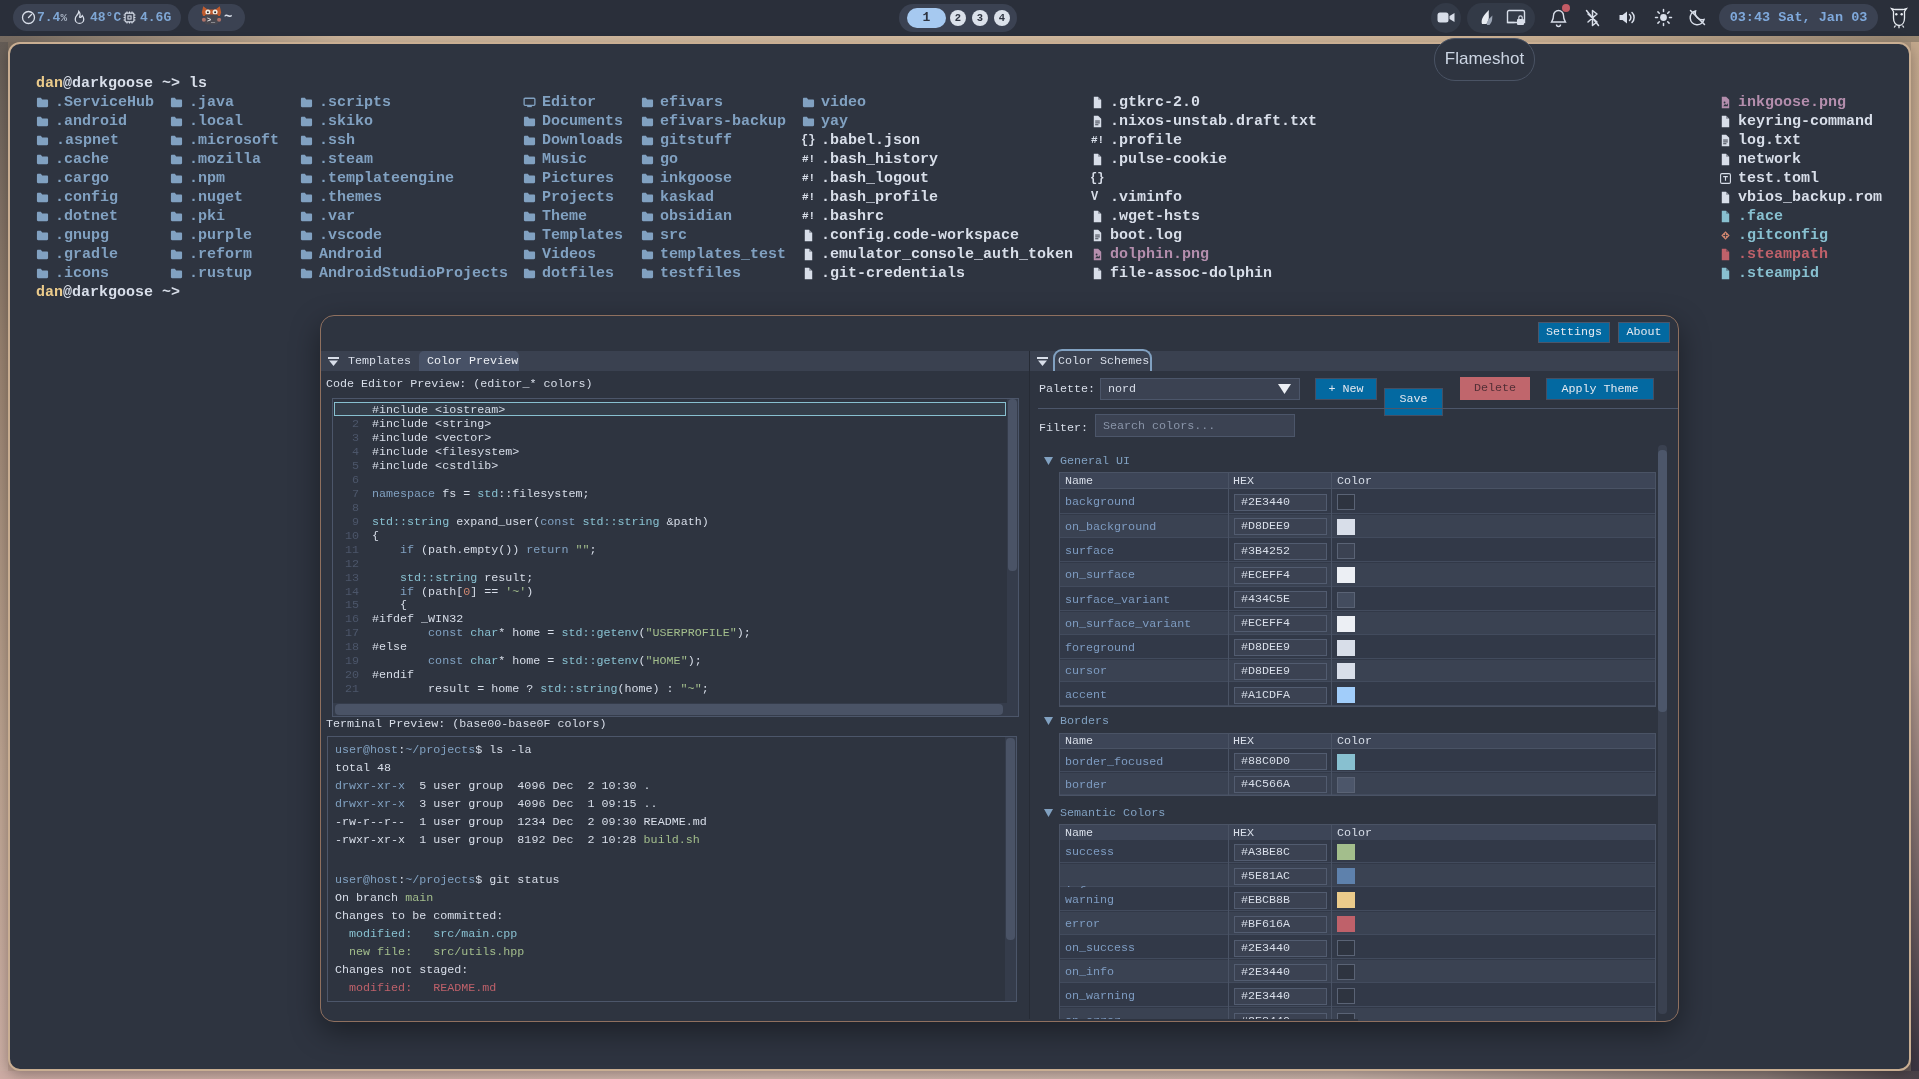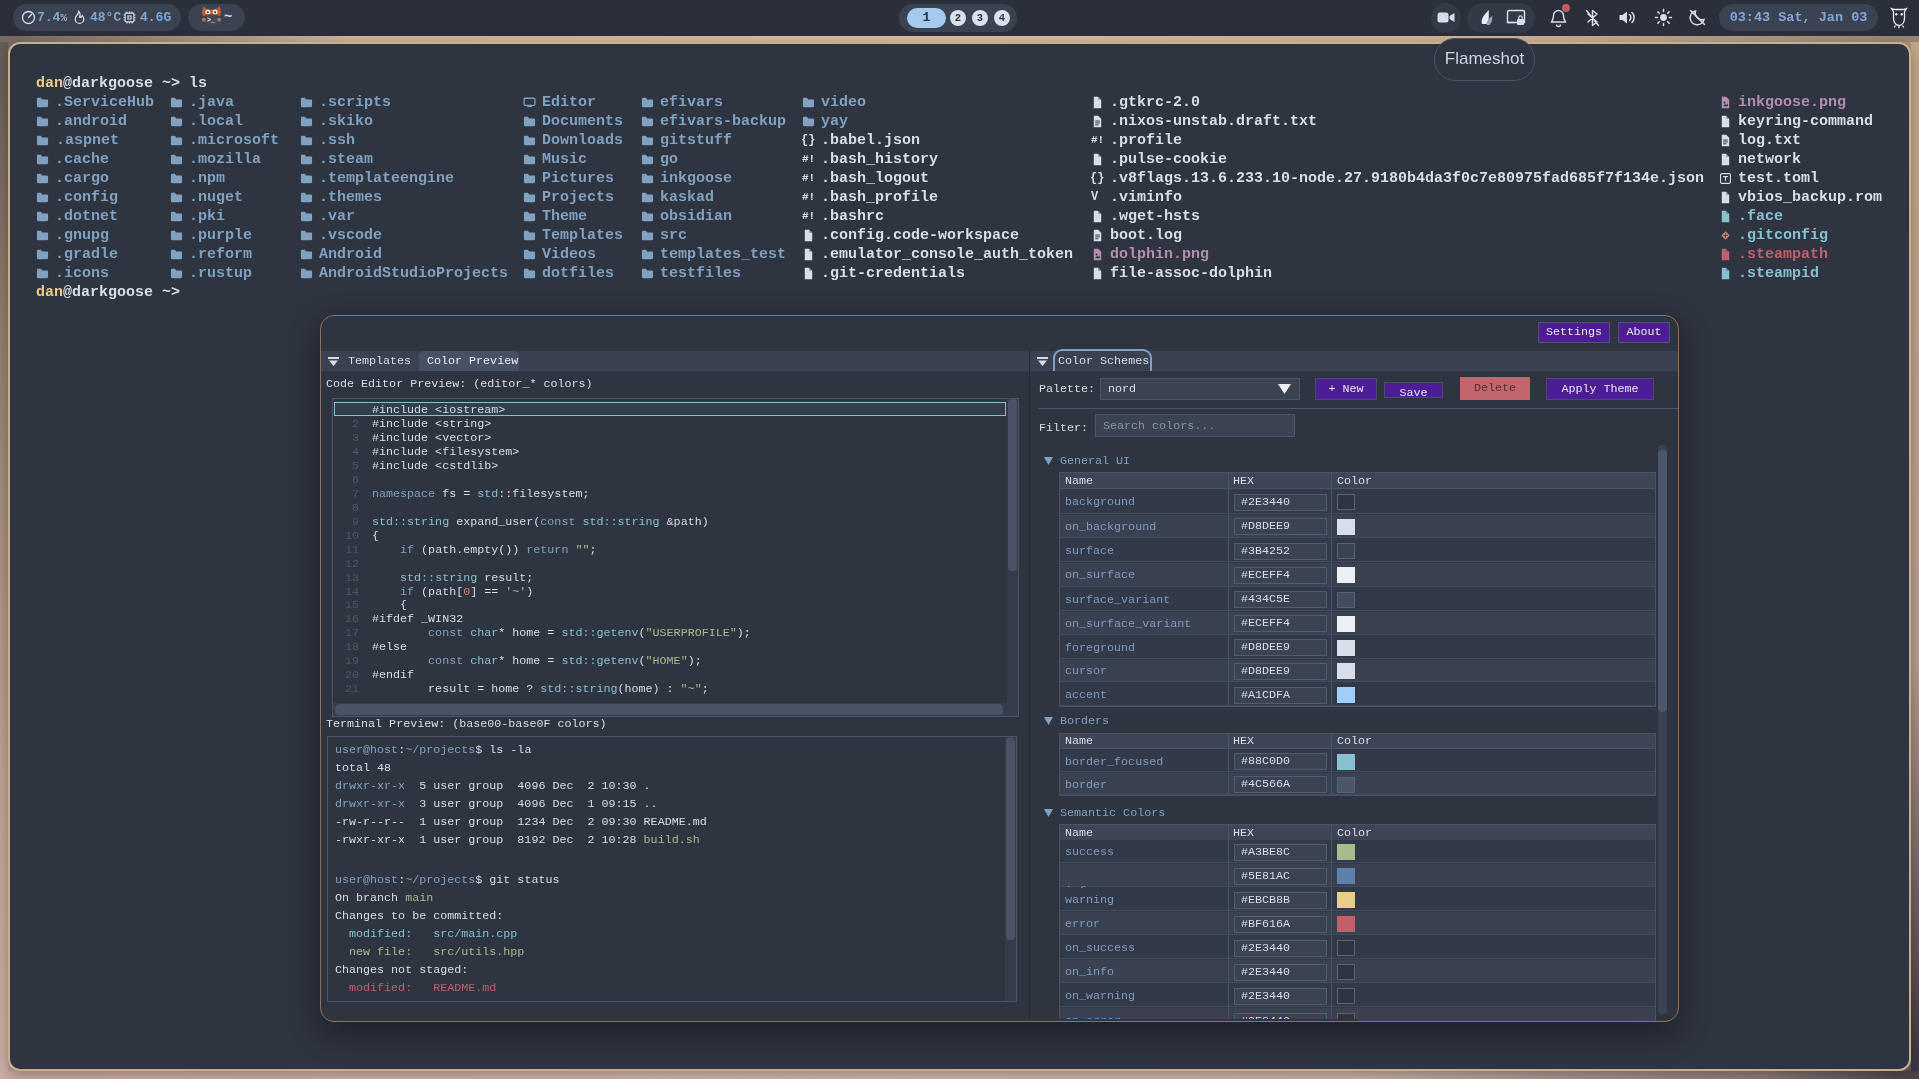--- a/index.html
+++ b/index.html
@@ -16,21 +16,21 @@
 .spill{position:absolute;background:#333a47;border-radius:14px}
 .bartxt{color:#7ea6d4;font-size:13px;font-weight:bold;line-height:27px}
 #term{position:absolute;left:8px;top:42px;width:1903px;height:1029px;background:#2e3440;
 border:2px solid #c9ae92;border-radius:12px;box-shadow:0 4px 14px rgba(0,0,0,.3)}
 .e{position:absolute;height:19px;line-height:19px;font-size:15px;font-weight:bold;white-space:pre}
 .dir{color:#81a1c1}.fil{color:#d8dee9;font-weight:bold}.img{color:#b48ead}.cya{color:#88c0d0}.red{color:#bf616a}
 .ic{position:absolute;width:13px;height:13px}
 .tic{position:absolute;height:19px;line-height:18px;font-weight:bold;color:#d8dee9}
 #app{position:absolute;left:320px;top:315px;width:1359px;height:707px;background:#2e3440;
 border:1px solid #8f705f;border-radius:14px;box-shadow:0 10px 30px rgba(0,0,0,.4);overflow:hidden}
-.btn{position:absolute;background:#4c1d95;border:1px solid #4c566a;color:#e5e9f0;
+.btn{position:absolute;background:#0369a1;border:1px solid #4c566a;color:#e5e9f0;
 font-size:11.7px;text-align:center;font-family:"Liberation Mono",monospace}
 .lbl{position:absolute;color:#d8dee9;font-size:11.7px;white-space:pre;font-family:"Liberation Mono",monospace}
 .strip{position:absolute;top:35px;height:20px;background:#3a4150}
 .cbox{position:absolute;background:#2e3440;border:1px solid #4c566a}
 .cl{position:absolute;height:14px;line-height:14px;font-size:11.7px;white-space:pre}
 .tl{position:absolute;height:18px;line-height:18px;font-size:11.7px;white-space:pre}
 .w{color:#d8dee9}.b{color:#81a1c1}.c{color:#88c0d0}.g{color:#a3be8c}.o{color:#d08770}.y{color:#ebcb8b}.ln{color:#4c566a}.rd{color:#bf616a}
 .sect{position:absolute;color:#81a1c1;font-size:11.7px;height:14px;line-height:14px;white-space:pre}
 .th{position:absolute;color:#d8dee9;font-size:11.7px;line-height:17px;white-space:pre}
 .nm{position:absolute;color:#7e9cc2;font-size:11.7px;white-space:pre}
@@ -401,21 +401,20 @@
       <use href="#pgl"></use>
     </svg>
     <div class="e fil" style="left:1100px;top:67.5px">.nixos-unstab.draft.txt</div>
     <div class="tic" style="left:1081px;top:86.5px;font-size:11px">#!</div>
     <div class="e fil" style="left:1100px;top:86.5px">.profile</div>
     <svg class="ic" style="left:1081px;top:108.5px;color:#d8dee9" viewBox="0 0 14 14" fill="#d8dee9">
       <use href="#page"></use>
     </svg>
     <div class="e fil" style="left:1100px;top:105.5px">.pulse-cookie</div>
     <div class="tic" style="left:1080px;top:124.5px;font-size:12px">{}</div>
-    <div class="e fil" style="left:1100px;top:124.5px">.v8flags.13.6.233.10-node.27.9180b4da3f0c7e80975fad685f7f134e.json</div>
     <div class="tic" style="left:1081px;top:143.5px;font-size:12px">V</div>
     <div class="e fil" style="left:1100px;top:143.5px">.viminfo</div>
     <svg class="ic" style="left:1081px;top:165.5px;color:#d8dee9" viewBox="0 0 14 14" fill="#d8dee9">
       <use href="#page"></use>
     </svg>
     <div class="e fil" style="left:1100px;top:162.5px">.wget-hsts</div>
     <svg class="ic" style="left:1081px;top:184.5px;color:#d8dee9" viewBox="0 0 14 14" fill="#d8dee9">
       <use href="#pgl"></use>
     </svg>
     <div class="e fil" style="left:1100px;top:181.5px">boot.log</div>
@@ -550,21 +549,21 @@
     <div class="tl" style="left:14px;top:663px"><span class="rd">  modified:   README.md</span></div>
     <div class="abs" style="left:684px;top:421px;width:11px;height:264px;background:#353c4b"></div>
     <div class="abs" style="left:685px;top:422px;width:9px;height:202px;background:#4a5366;border-radius:4px"></div>
     <div class="lbl" style="left:718px;top:66px">Palette:</div>
     <div class="abs" style="left:779px;top:62px;width:200px;height:22px;background:#3b4252;border:1px solid #4c566a"></div>
     <div class="lbl" style="left:787px;top:66px">nord</div>
     <svg class="abs" style="left:957px;top:68px" width="13" height="10" viewBox="0 0 13 10">
       <path d="M0 0h13L6.5 10z" fill="#eceff4"></path>
     </svg>
     <div class="btn" style="left:994px;top:62px;width:62px;height:22px;line-height:20px;border-color:#454f63">+ New</div>
-    <div class="btn" style="left:1063px;top:66px;width:59px;height:16px;line-height:20px;border-color:#454f63">Save</div>
+    <div class="btn" style="left:1063px;top:72px;width:59px;height:28px;line-height:20px;border-color:#454f63">Save</div>
     <div class="btn" style="left:1139px;top:61px;width:70px;height:23px;line-height:21px;background:#c0666c;border-color:#c0666c;color:#532f36">Delete</div>
     <div class="btn" style="left:1225px;top:62px;width:108px;height:22px;line-height:20px;border-color:#454f63">Apply Theme</div>
     <div class="abs" style="left:717px;top:92px;width:641px;height:1px;background:#4c566a"></div>
     <div class="lbl" style="left:718px;top:105px">Filter:</div>
     <div class="abs" style="left:774px;top:98px;width:200px;height:23px;background:#3b4252;border:1px solid #4c566a"></div>
     <div class="lbl" style="left:782px;top:103px;color:#8a95a9">Search colors...</div>
     <svg class="abs" style="left:723px;top:141px" width="9" height="8" viewBox="0 0 9 8">
       <path d="M0 0h9L4.5 8z" fill="#81a1c1"></path>
     </svg>
     <div class="sect" style="left:739px;top:138px">General UI</div>

